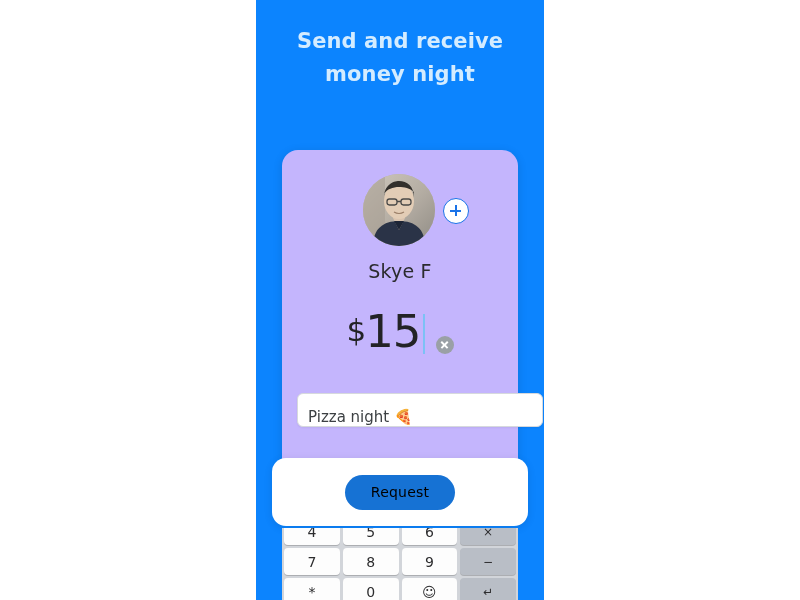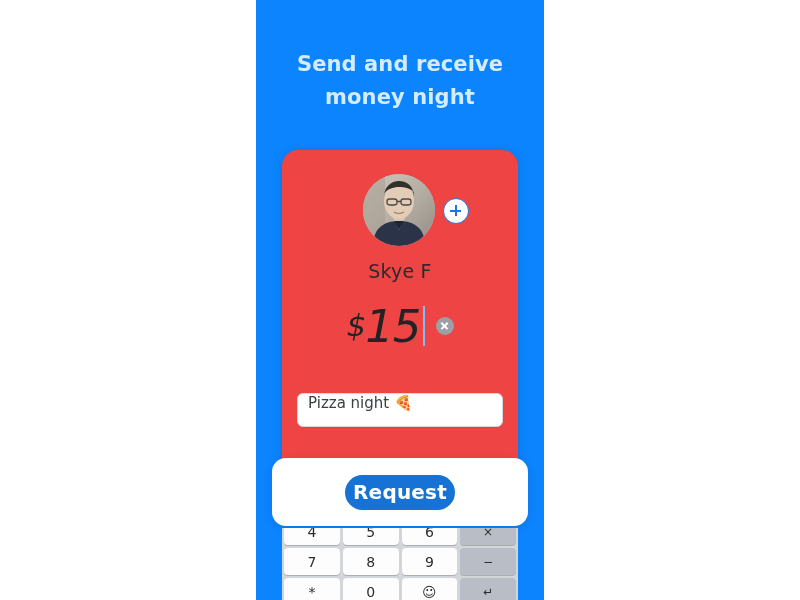--- a/index.html
+++ b/index.html
@@ -30,40 +30,40 @@
     width: 288px;
     height: 600px;
     background: #0c84fe;
     overflow: hidden;
   }
 
   
   #headline {
     position: absolute;
     left: 0;
-    top: 48px;
+    top: 25px;
     width: 288px;
     text-align: center;
     color: #d4ecff;
     font-size: 21px;
     font-weight: 700;
     line-height: 1.55;
     letter-spacing: 0.1px;
     font-family: "DejaVu Sans", sans-serif;
   }
   #headline .hl-line { display: block; }
 
   
   #payment-card {
     position: absolute;
     left: 26px;       
     top: 150px;
     width: 236px;     
     height: 340px;
-    background: #ef4444;
+    background: #c4b5fd;
     border-radius: 16px 16px 14px 14px;
     box-shadow: 0 2px 10px rgba(0,0,0,0.13);
   }
 
   
   #avatar-row {
     position: absolute;
     left: 0;
     top: 24px;
     width: 236px;
@@ -124,23 +124,22 @@
   }
 
   
   #amount-row {
     position: absolute;
     left: 0;
     top: 148px;
     width: 236px;
     height: 56px;
     display: flex;
-    align-items: center;
+    align-items: flex-end;
     justify-content: center;
-    font-style: italic;
   }
   #amount-value {
     color: #232326;
     font-size: 45px;
     font-weight: 400;
     line-height: 1;
     font-family: "DejaVu Sans", sans-serif;
     letter-spacing: -1px;
     white-space: nowrap;
   }
@@ -173,28 +172,28 @@
     margin-top: -0.9px;
   }
   #clear-amount-button::before { transform: rotate(45deg); }
   #clear-amount-button::after  { transform: rotate(-45deg); }
 
   
   #note-field {
     position: absolute;
     left: 15px;
     top: 243px;
-    width: 206px;
+    width: 246px;
     height: 34px;
     box-sizing: border-box;
     background: #ffffff;
     border: 1px solid #d6d9dd;
     border-radius: 6px;
     display: flex;
-    align-items: flex-start;
+    align-items: flex-end;
     padding-left: 10px;
     color: #3c4043;
     font-size: 15px;
     font-family: "DejaVu Sans", sans-serif;
     box-shadow: 0 1px 2px rgba(0,0,0,0.05);
   }
 
   
   #action-bar {
     position: absolute;
@@ -208,23 +207,23 @@
     display: flex;
     align-items: center;
     justify-content: center;
     gap: 7px;
   }
   .action-button {
     width: 110px;
     height: 35px;
     border-radius: 19px;
     background: #1672d4;
-    color: #ffffff;
-    font-size: 20px;
-    font-weight: 700;
+    color: #000000;
+    font-size: 14px;
+    font-weight: 400;
     font-family: "DejaVu Sans", sans-serif;
     display: flex;
     align-items: center;
     justify-content: center;
     letter-spacing: 0.2px;
     box-sizing: border-box;
   }
 
   
   #keypad {

